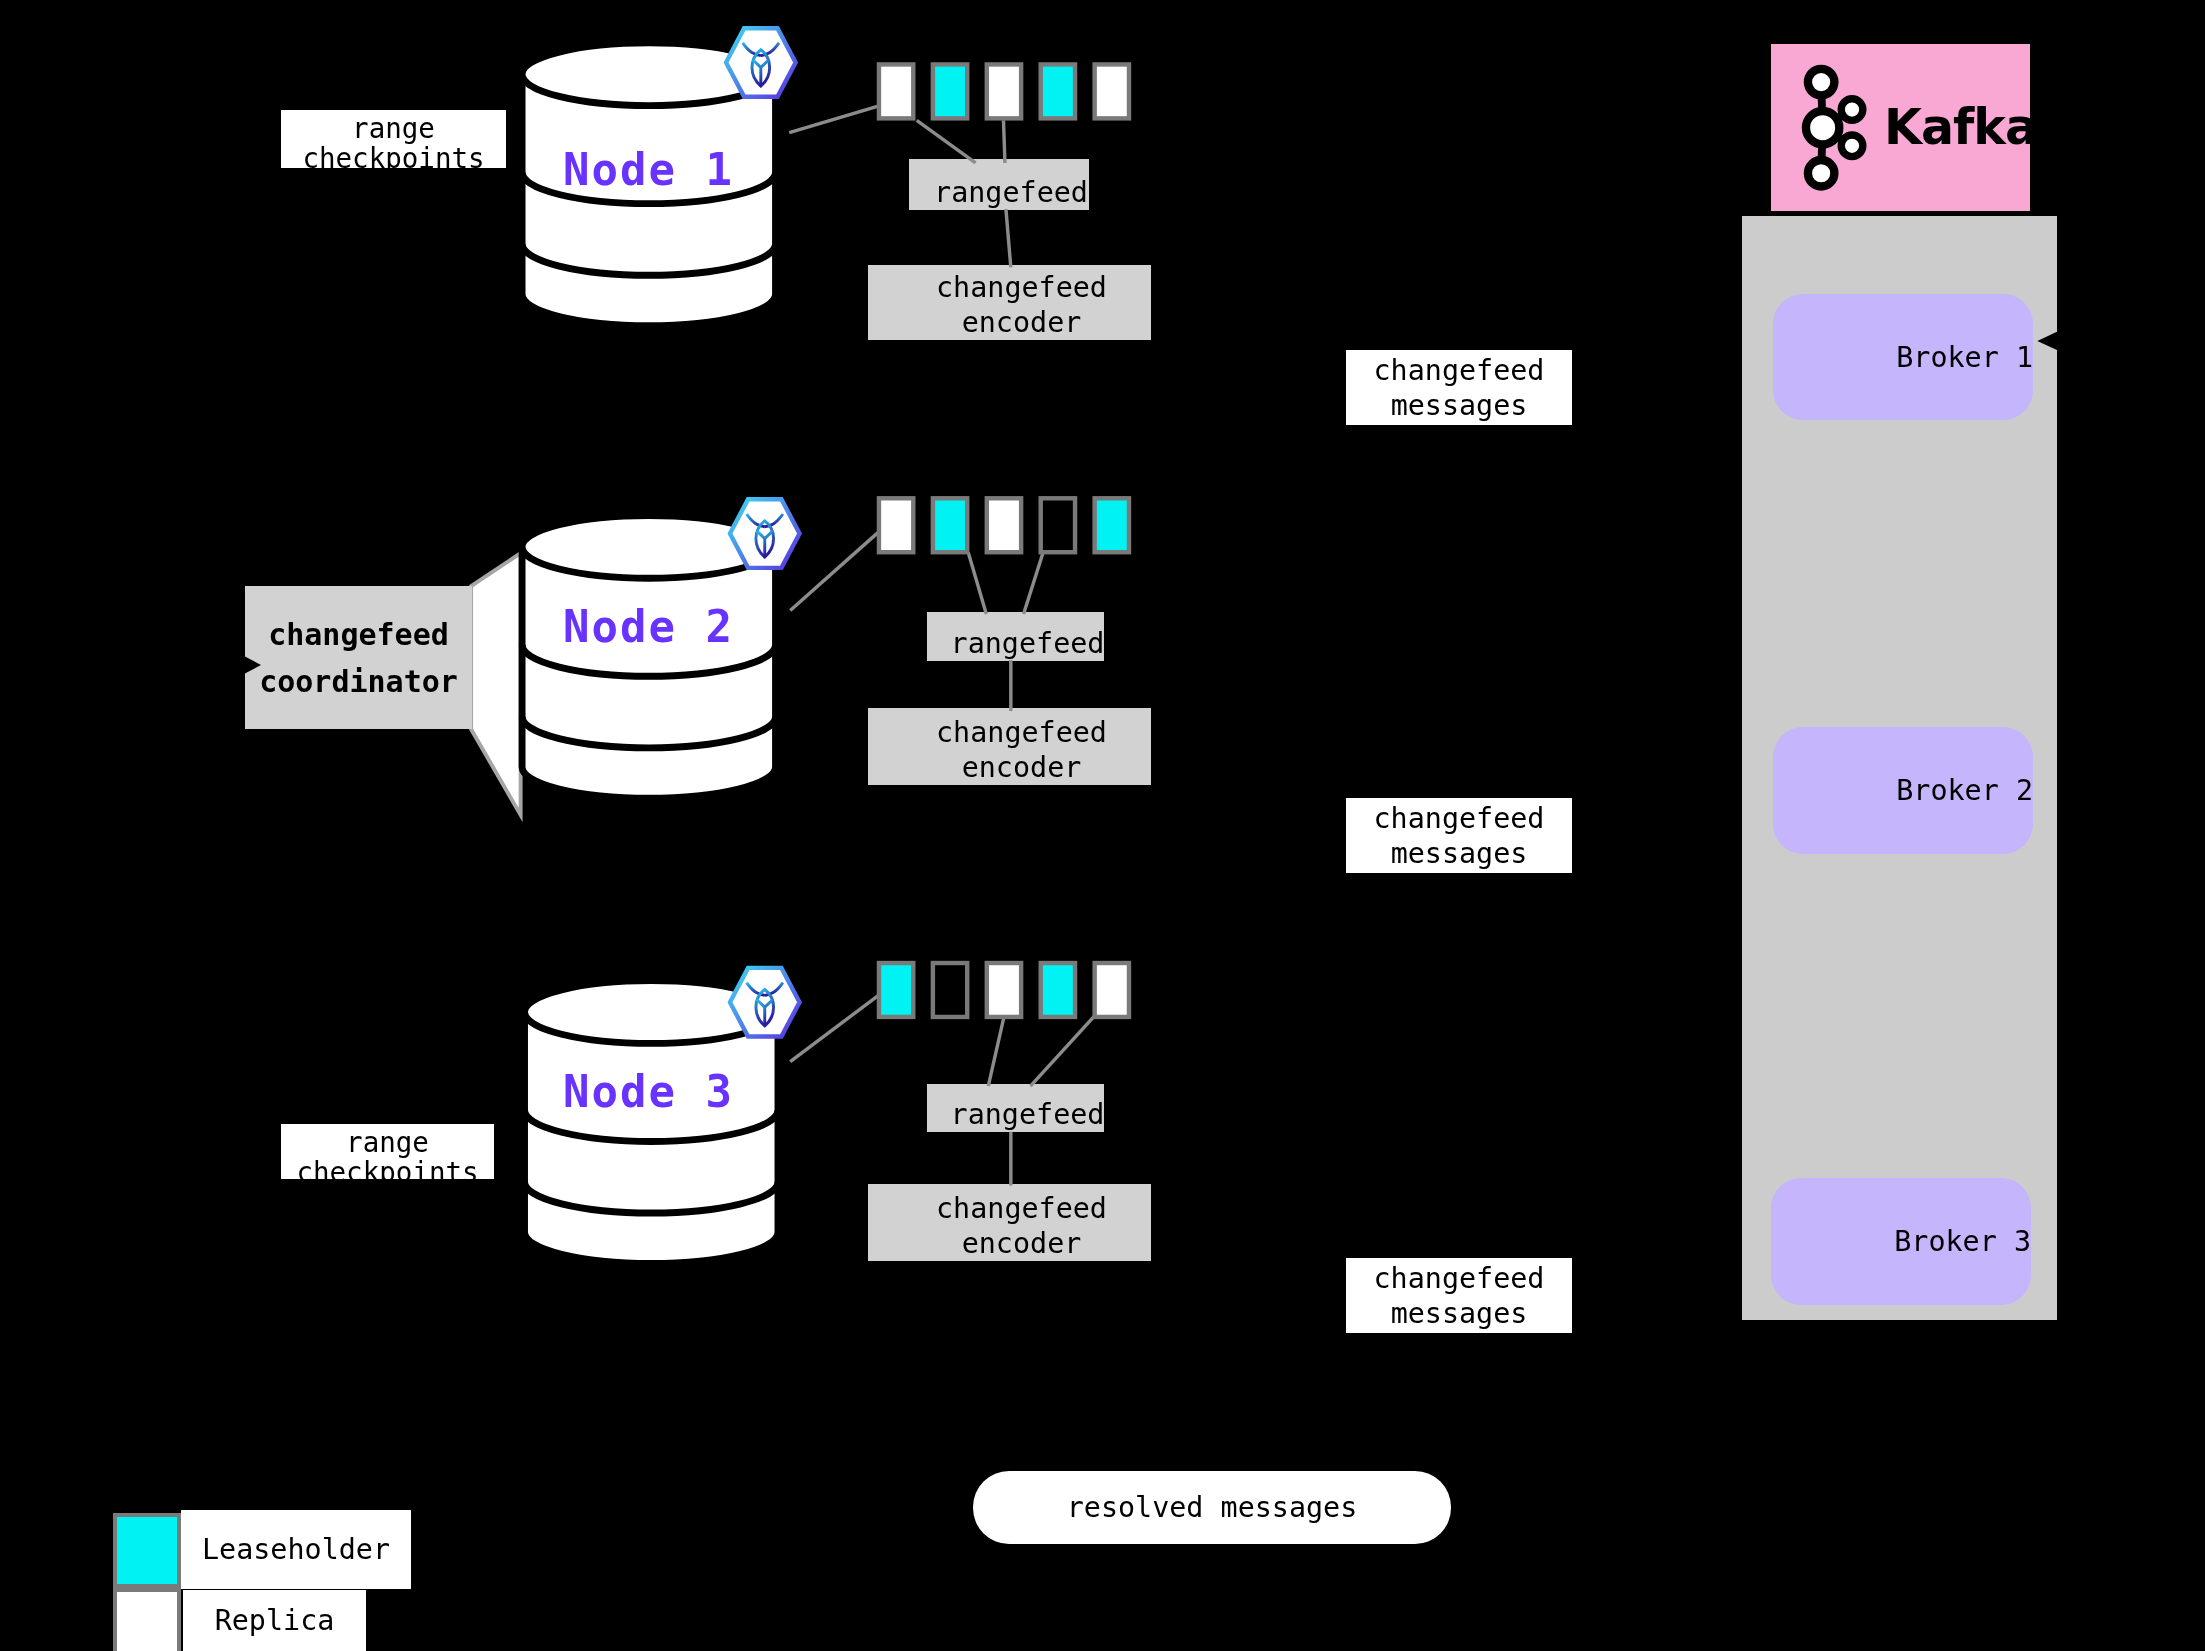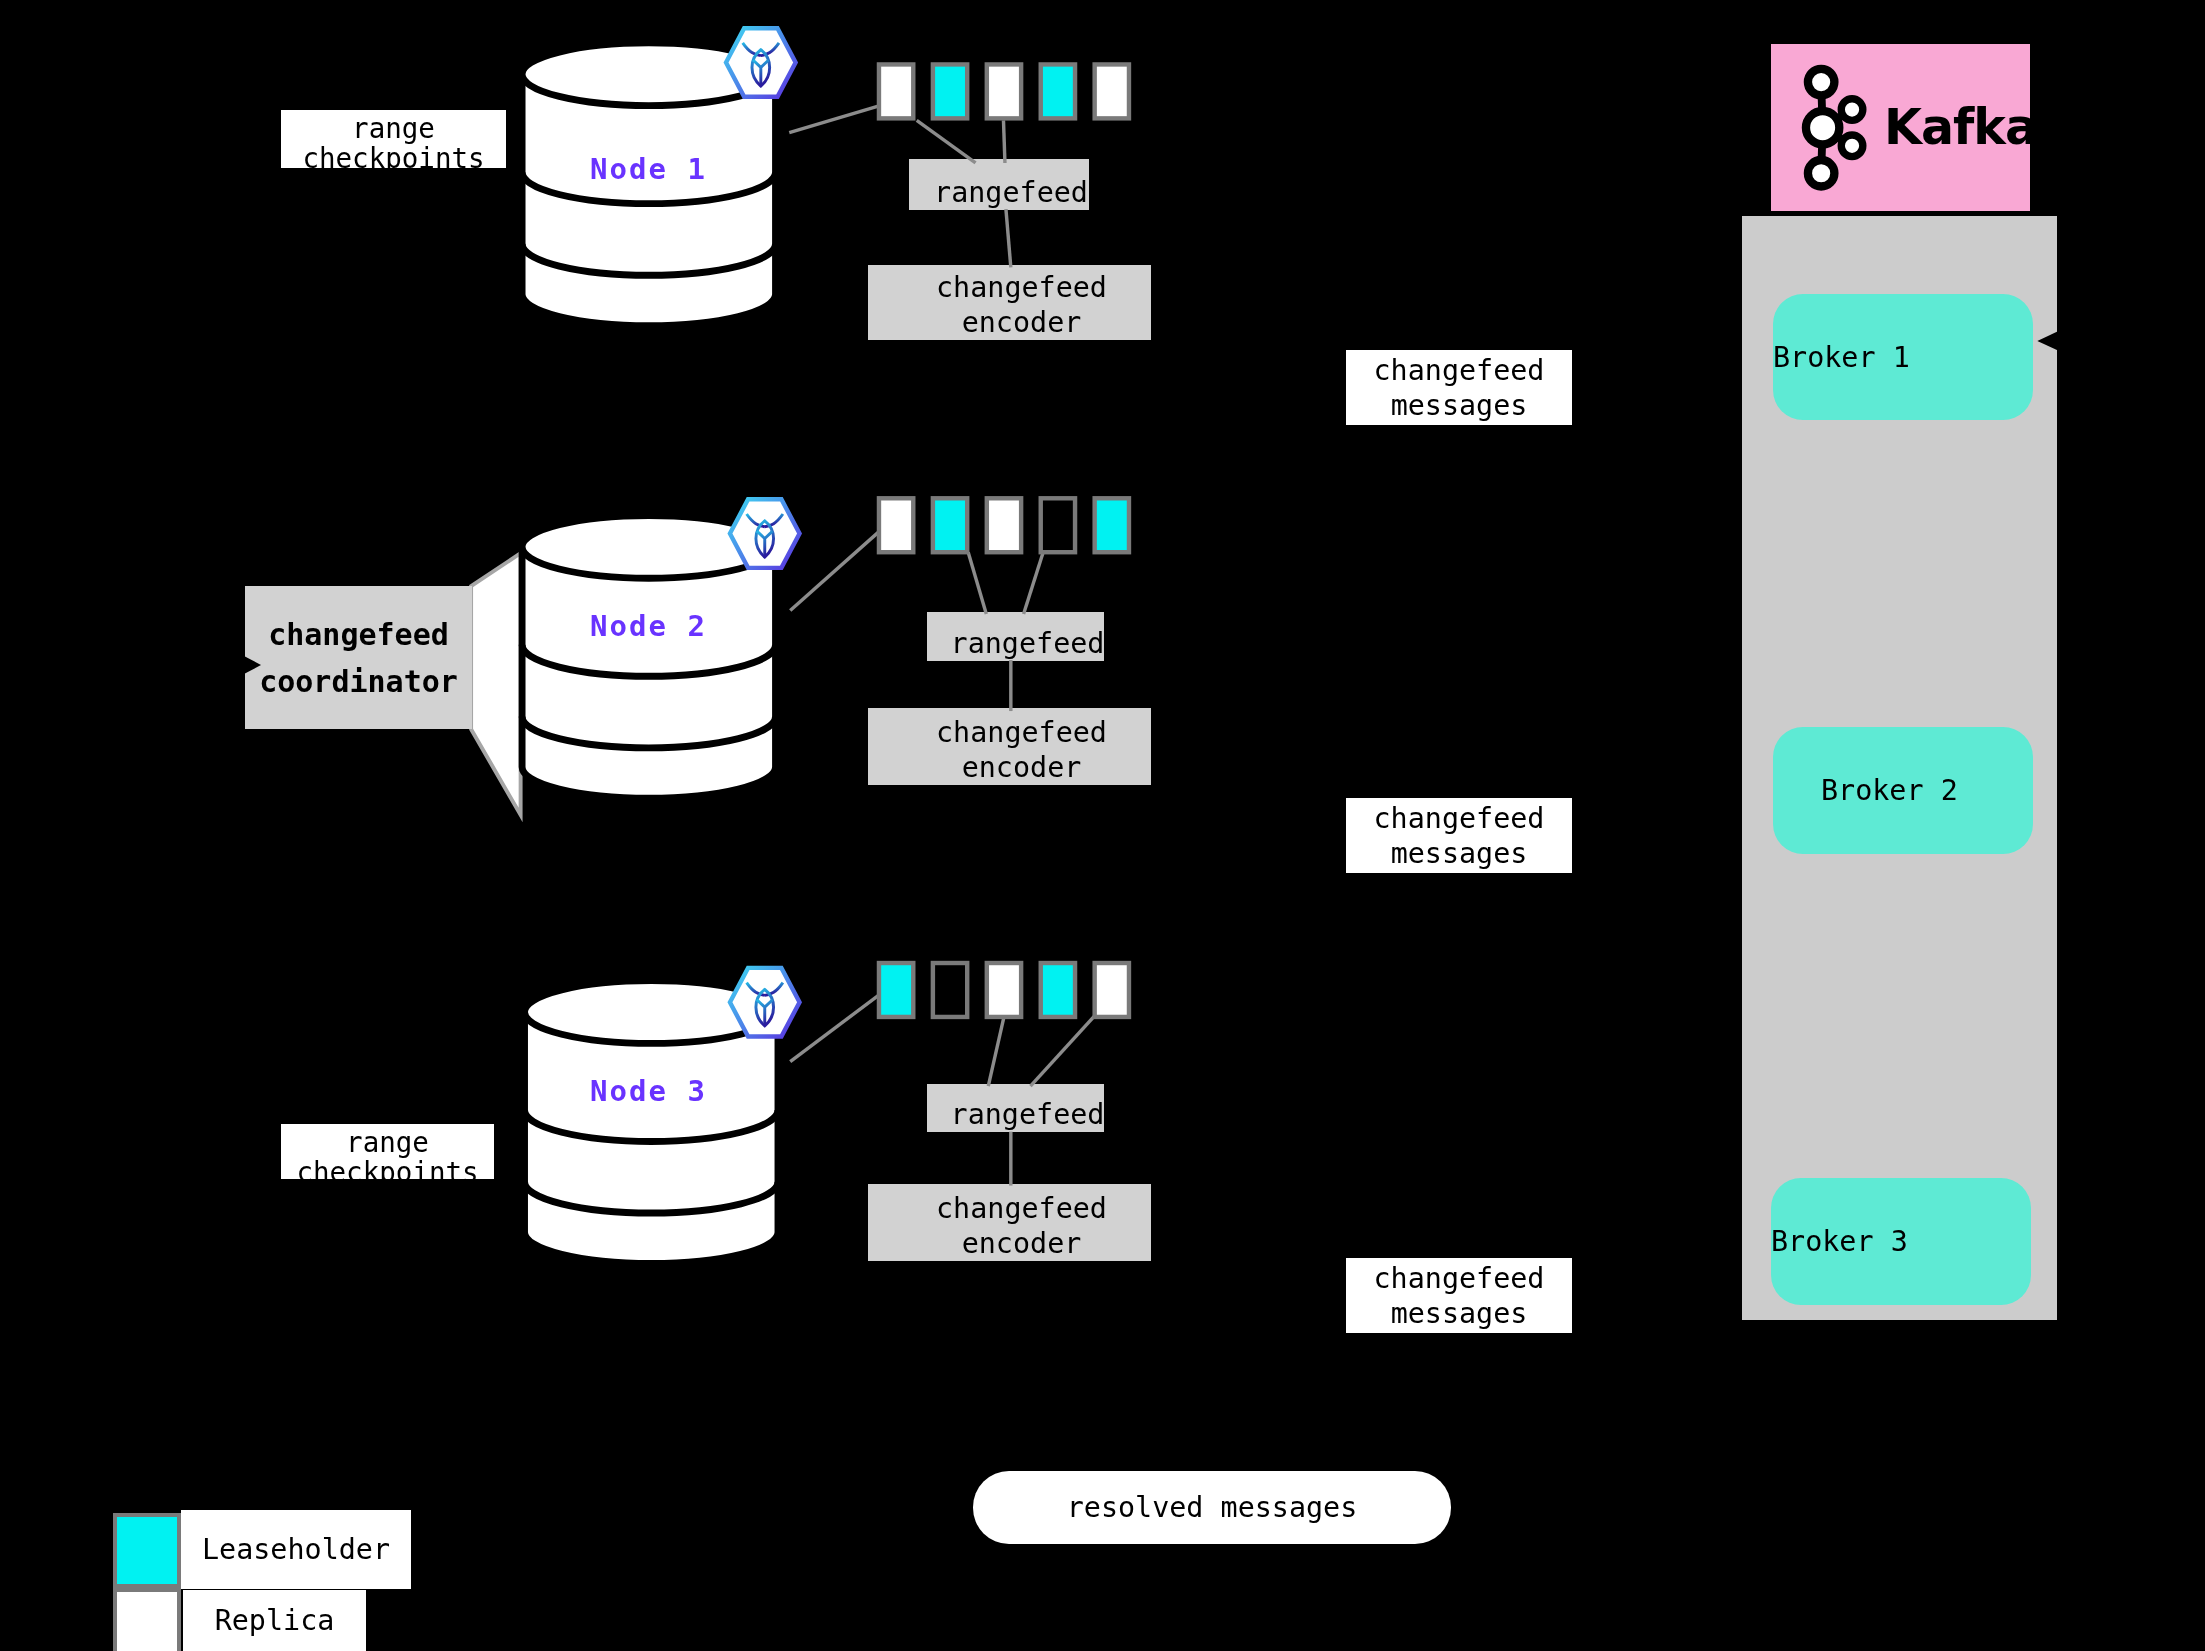--- a/index.html
+++ b/index.html
@@ -10,30 +10,30 @@
   .z1{z-index:1}.z3{z-index:3}
   svg.deco{position:absolute;left:0;top:0;z-index:2;}
   
   .graybox{background:#D2D2D2;display:flex;flex-direction:column;align-items:center;justify-content:flex-end;text-align:center;padding-left:24px;}
   .whitebox{background:#fff;display:flex;flex-direction:column;align-items:center;justify-content:center;text-align:right;}
   .lbl{font-size:28.4px;line-height:35px;white-space:nowrap;}
   .lbl-sm{font-size:27.5px;line-height:30px;white-space:nowrap;}
   .clip{overflow:hidden;justify-content:flex-start;padding-top:2.9px;}
   
   #kafka-panel{left:1742px;top:216px;width:315px;height:1104px;background:#CCCCCC;}
-  .broker{background:#5eead4;border-radius:30px;display:flex;align-items:center;justify-content:flex-start;font-size:28.4px;}
+  .broker{background:#c4b5fd;border-radius:30px;display:flex;align-items:center;justify-content:flex-end;font-size:28.4px;}
   #broker1{left:1773px;top:294px;width:260px;height:126px;}
   #broker2{left:1773px;top:727px;width:260px;height:127px;padding-left:48px;}
   #broker3{left:1771px;top:1178px;width:260px;height:127px;}
   #kafka-box{left:1771px;top:44px;width:259px;height:167px;background:#f9a8d4;}
   #kafka-brand{position:absolute;left:113px;top:0;width:146px;height:100%;display:flex;align-items:center;
                font-family:"DejaVu Sans","Liberation Sans",sans-serif;font-weight:700;font-size:49px;letter-spacing:-1px;}
   
   .nodelbl{width:267px;height:44px;display:flex;align-items:center;justify-content:center;
-           font-weight:700;font-size:29px;color:#6933FF;letter-spacing:2px;}
+           font-weight:700;font-size:44px;color:#6933FF;letter-spacing:2px;}
   #nodelbl1{left:515px;top:147px;}
   #nodelbl2{left:515px;top:604px;}
   #nodelbl3{left:515px;top:1069px;}
   
   #rangefeed1{left:909px;top:159px;width:180px;height:51px;}
   #rangefeed2{left:927px;top:612px;width:177px;height:49px;}
   #rangefeed3{left:927px;top:1084px;width:177px;height:48px;}
   #encoder1{left:868px;top:265px;width:283px;height:75px;}
   #encoder2{left:868px;top:708px;width:283px;height:77px;}
   #encoder3{left:868px;top:1184px;width:283px;height:77px;}

